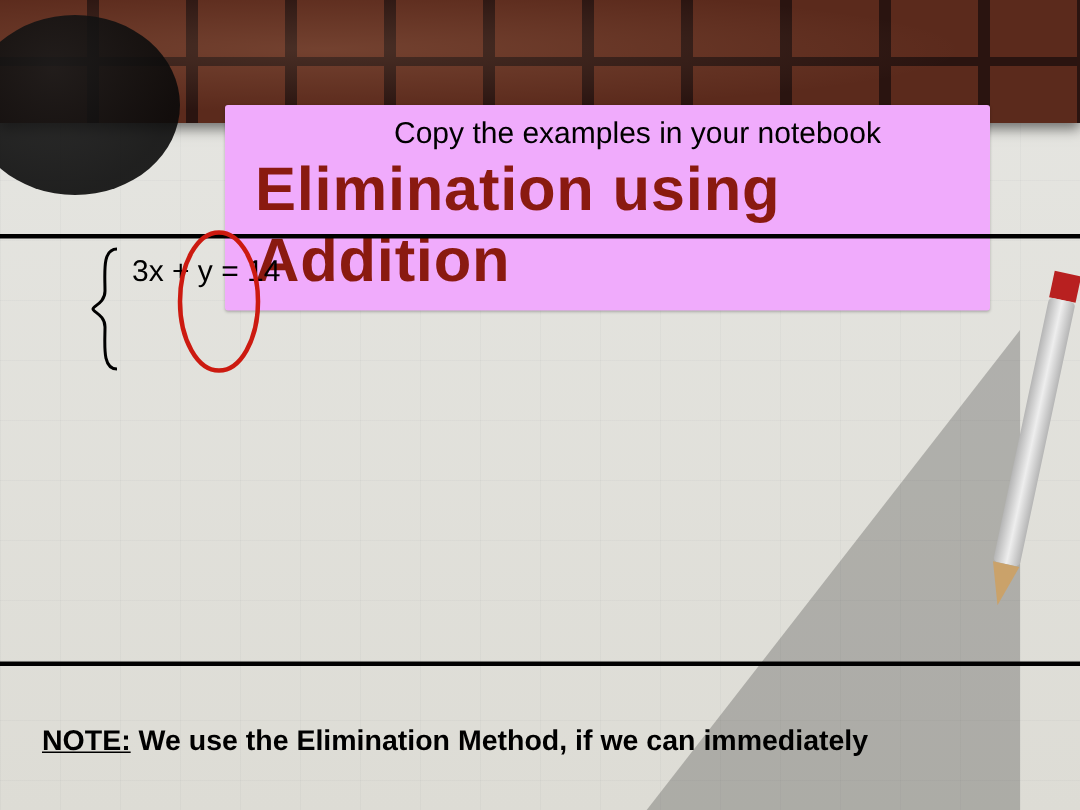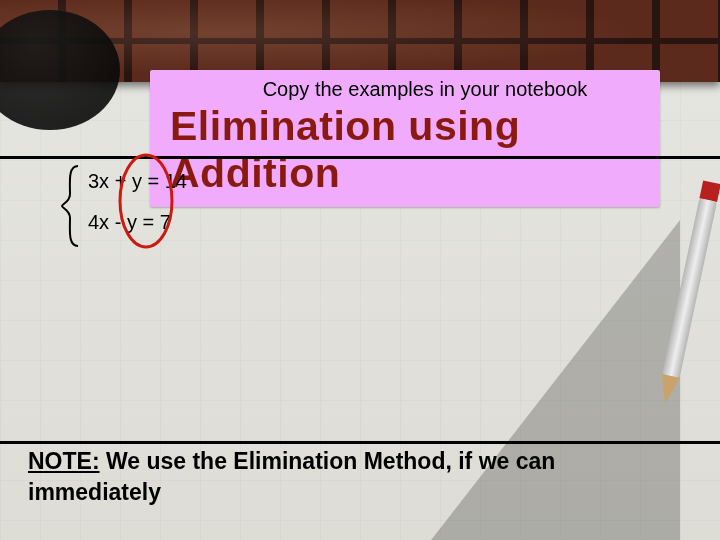--- a/index.html
+++ b/index.html
@@ -168,21 +168,21 @@
     height: 3px;
     background: #000;
     z-index: 4;
   }
   .note {
     position: absolute;
     left: 28px;
     right: 40px;
     bottom: 32px;
     z-index: 4;
-    font-size: 23px;
+    font-size: 19px;
     font-weight: 700;
     color: #000;
     line-height: 1.35;
   }
   .note .indent { padding-left: 64px; display: inline-block; }
   .note .label { text-decoration: underline; }
 </style>
 </head>
 <body>
 
@@ -205,20 +205,19 @@
 
 <div class="content">
   <div class="eqwrap">
     <svg class="brace" viewBox="0 0 22 84">
       <path d="M18 2 C8 2 10 18 10 30 C10 38 2 40 2 42 C2 44 10 46 10 54 C10 66 8 82 18 82" fill="none" stroke="#000" stroke-width="2"></path>
     </svg>
     <svg class="circle-mark" viewBox="0 0 64 102">
       <ellipse cx="32" cy="51" rx="26" ry="46" fill="none" stroke="#cc1a10" stroke-width="3"></ellipse>
     </svg>
     <div class="eq">3x + y = 14</div>
-    <div class="eq">4x - y = 7</div>
   </div>
 </div>
 
 <div class="rule-bottom"></div>
 <div class="note">
   <span class="label">NOTE:</span><span> We use the Elimination Method, if we can immediately</span><br>
 </div>
 
 </body></html>

